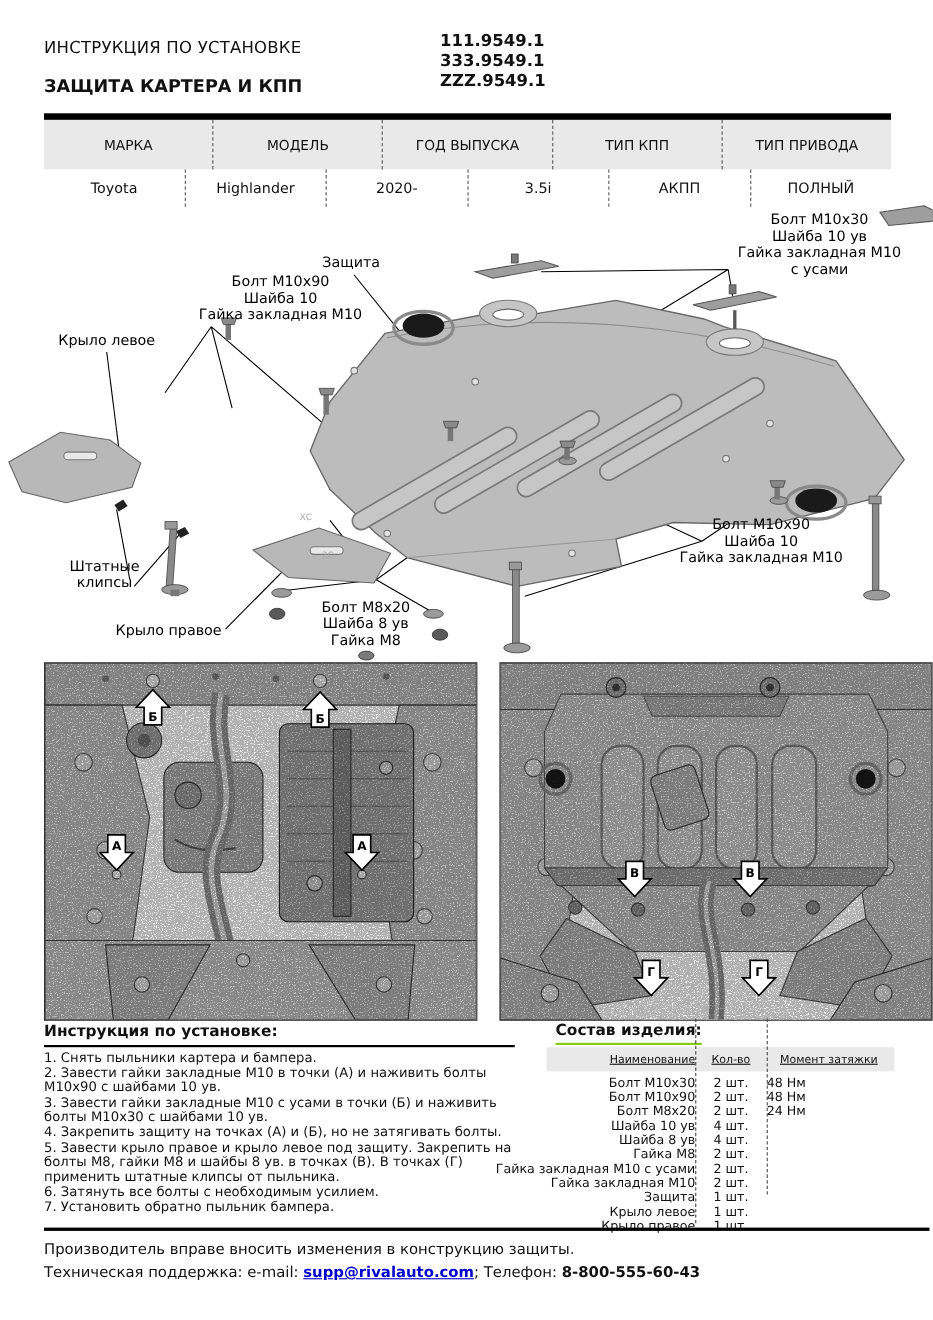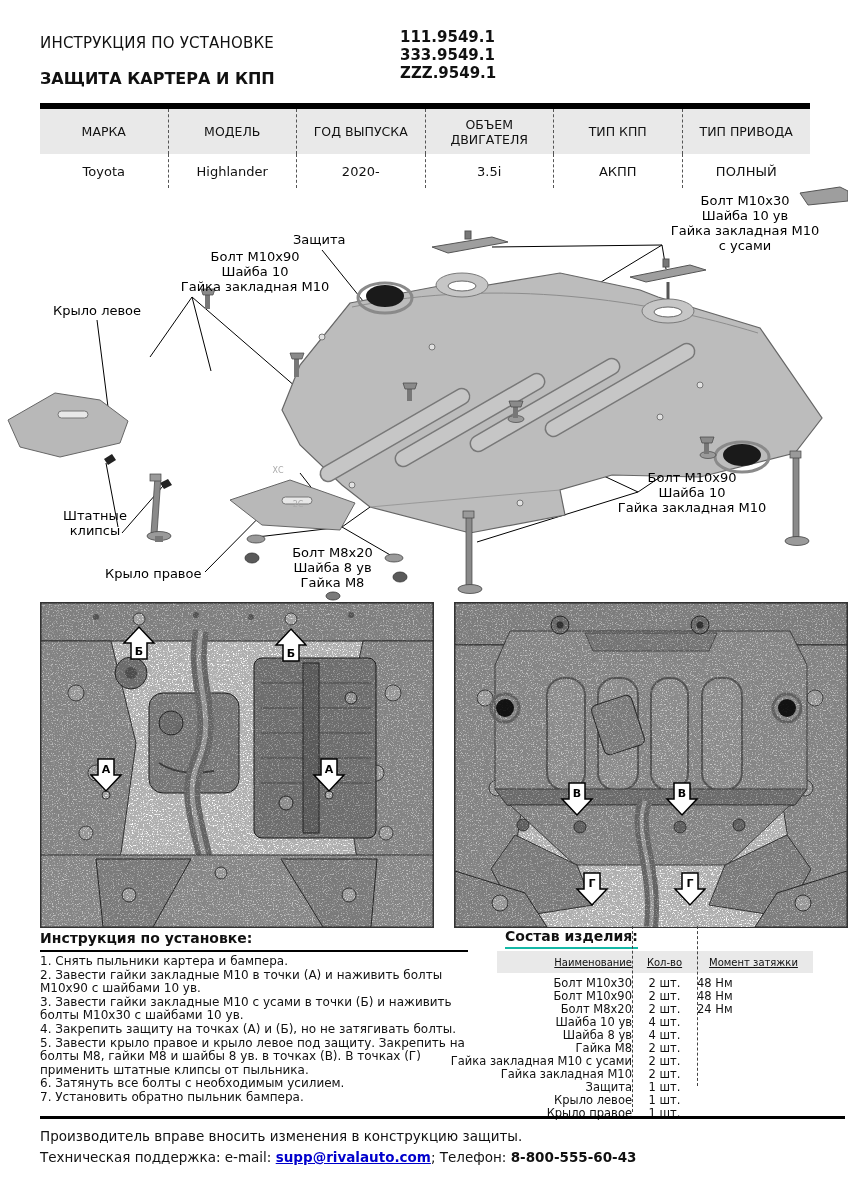--- a/index.html
+++ b/index.html
@@ -25,21 +25,21 @@
   
   .photo{border:1px solid #333;background:#fdfdfd;}
   
   .sec-title{font-size:14px;font-weight:bold;}
   .install{left:40px;top:930px;width:428px;}
   .install .sec-title{border-bottom:2px solid #000;padding-bottom:4px;}
   .steps{margin-top:3px;font-size:12px;line-height:13.6px;}
   
   .comp{left:497px;top:926px;width:316px;}
   .comp-title{font-size:14px;font-weight:bold;display:inline-block;
-              border-bottom:2px solid #14b8a6;padding-bottom:3px;margin-left:8px;}
+              border-bottom:2px solid #84cc16;padding-bottom:3px;margin-left:8px;}
   .comp-head{display:flex;background:#e9e9e9;height:22px;margin-top:2px;align-items:center;}
   .comp-head span{font-size:10px;text-decoration:underline;}
   .crow{display:flex;height:13px;align-items:center;}
   .cname{width:135px;display:flex;justify-content:flex-end;}
   .cname span{white-space:nowrap;font-size:11.5px;}
   .cqty{width:65px;text-align:center;font-size:11.5px;}
   .ctorq{width:113px;text-align:left;font-size:11.5px;}
   .hname{width:135px;text-align:right;}
   .hqty{width:65px;text-align:center;}
   .htorq{width:113px;text-align:center;}
@@ -63,21 +63,20 @@
   <div>111.9549.1</div>
   <div>333.9549.1</div>
   <div>ZZZ.9549.1</div>
 </div>
 
 <div class="abs spec">
   <div class="spec-head">
     <div class="spec-cell">МАРКА</div>
     <div class="spec-cell dashL">МОДЕЛЬ</div>
     <div class="spec-cell dashL">ГОД ВЫПУСКА</div>
-    <div class="spec-cell dashL">ОБЪЕМ ДВИГАТЕЛЯ</div>
     <div class="spec-cell dashL">ТИП КПП</div>
     <div class="spec-cell dashL">ТИП ПРИВОДА</div>
   </div>
   <div class="spec-row">
     <div class="spec-cell">Toyota</div>
     <div class="spec-cell dashL">Highlander</div>
     <div class="spec-cell dashL">2020-</div>
     <div class="spec-cell dashL">3.5i</div>
     <div class="spec-cell dashL">АКПП</div>
     <div class="spec-cell dashL">ПОЛНЫЙ</div>

